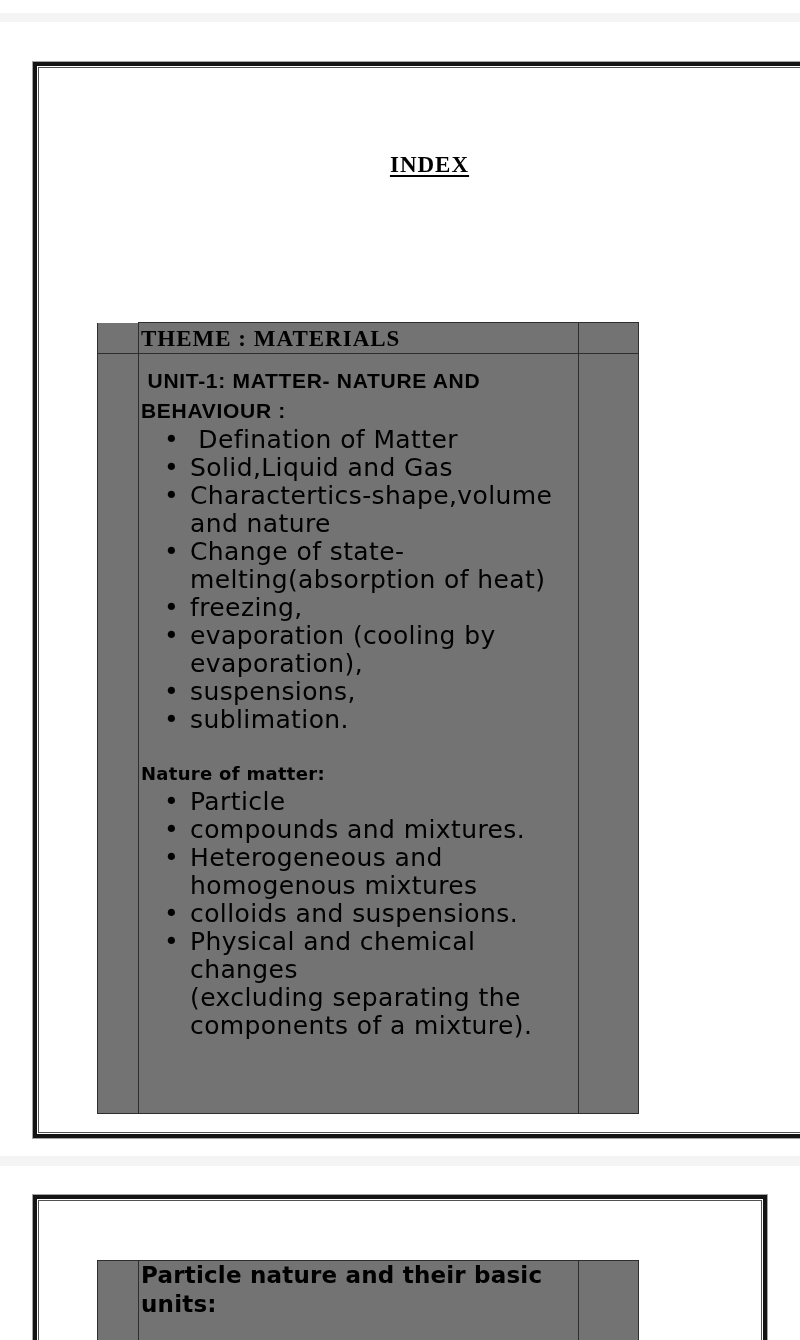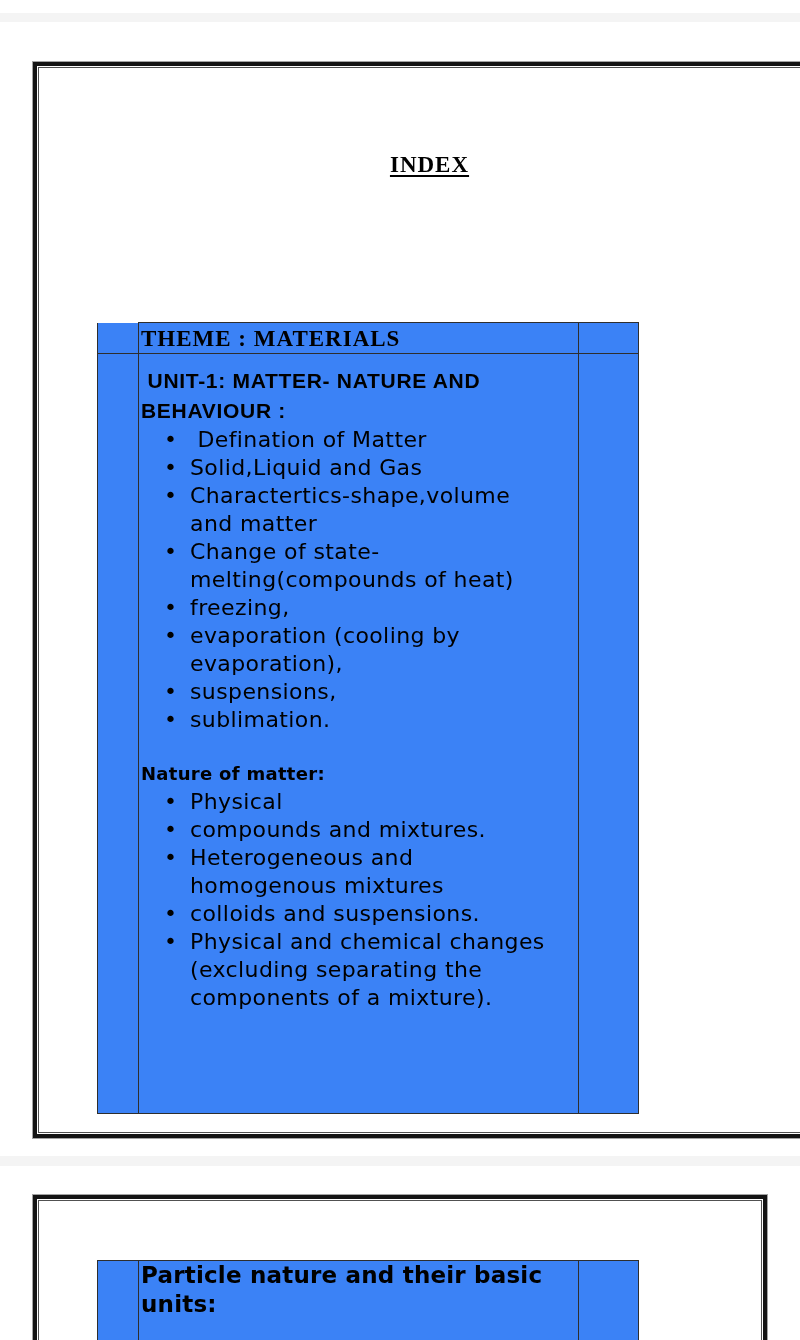--- a/index.html
+++ b/index.html
@@ -26,39 +26,39 @@
     text-decoration: underline;
     text-decoration-thickness: 2px;
     text-underline-offset: 3px;
     white-space: pre;
   }
   #h-index  { top: 84px;  left: 0; right: 0; text-align: center; padding-left: 18px; }
   #h-cbse   { top: 122px; left: 0; right: 0; text-align: center; }
   #h-science{ top: 171px; left: 206px; }
 
   table { border-collapse: collapse; table-layout: fixed; position: absolute; }
-  td { border: 1px solid #2e2e2e; vertical-align: top; padding: 0; background: #3b82f6; margin-left: 20px; }
+  td { border: 1px solid #2e2e2e; vertical-align: top; padding: 0; background: #737373; margin-left: 20px; }
 
   #index-table { left: 60px; top: 256px; width: 541px; }
   #index-table .no-top-border { border-top: none; }
   td.theme-cell {
     font-family: "Liberation Serif", serif;
     font-weight: bold; font-size: 23px; line-height: 27px; letter-spacing: 1px;
     padding: 2px 2px 0 2px; white-space: pre;
   }
   td.content-cell { padding: 12px 2px 0 2px; }
 
   .unit-title {
     font-family: Liberation Sans, sans-serif;
     font-weight: bold; font-size: 21px; line-height: 30px; letter-spacing: .7px;
     white-space: pre-wrap;
   }
   .bullet-item {
     position: relative; padding-left: 49px;
-    font-size: 22px; line-height: 28px; letter-spacing: .4px;
+    font-size: 25px; line-height: 28px; letter-spacing: .4px;
     white-space: pre-wrap;
   }
   .bullet-item::before { content: "\2022"; position: absolute; left: 23px; top: 0; }
   .nature-heading {
     margin-top: 26px;
     font-weight: bold; font-size: 18px; line-height: 28px; letter-spacing: .3px;
   }
 
   #section-table { left: 60px; top: 61px; width: 541px; }
   #section-table td { height: 220px; }
@@ -91,30 +91,30 @@
       <td></td>
     </tr>
     <tr style="height:760px">
       <td></td>
       <td class="content-cell">
         <div class="unit-title"> UNIT-1: MATTER- NATURE AND
 BEHAVIOUR :</div>
         <div class="bullet-item"> Defination of Matter</div>
         <div class="bullet-item">Solid,Liquid and Gas</div>
         <div class="bullet-item">Charactertics-shape,volume
-and matter</div>
+and nature</div>
         <div class="bullet-item">Change of state-
-melting(compounds of heat)</div>
+melting(absorption of heat)</div>
         <div class="bullet-item">freezing,</div>
         <div class="bullet-item">evaporation (cooling by
 evaporation),</div>
         <div class="bullet-item">suspensions,</div>
         <div class="bullet-item">sublimation.</div>
         <div class="nature-heading">Nature of matter:</div>
-        <div class="bullet-item">Physical</div>
+        <div class="bullet-item">Particle</div>
         <div class="bullet-item">compounds and mixtures.</div>
         <div class="bullet-item">Heterogeneous and
 homogenous mixtures</div>
         <div class="bullet-item">colloids and suspensions.</div>
         <div class="bullet-item">Physical and chemical changes
 (excluding separating the
 components of a mixture).</div>
       </td>
       <td></td>
     </tr>

